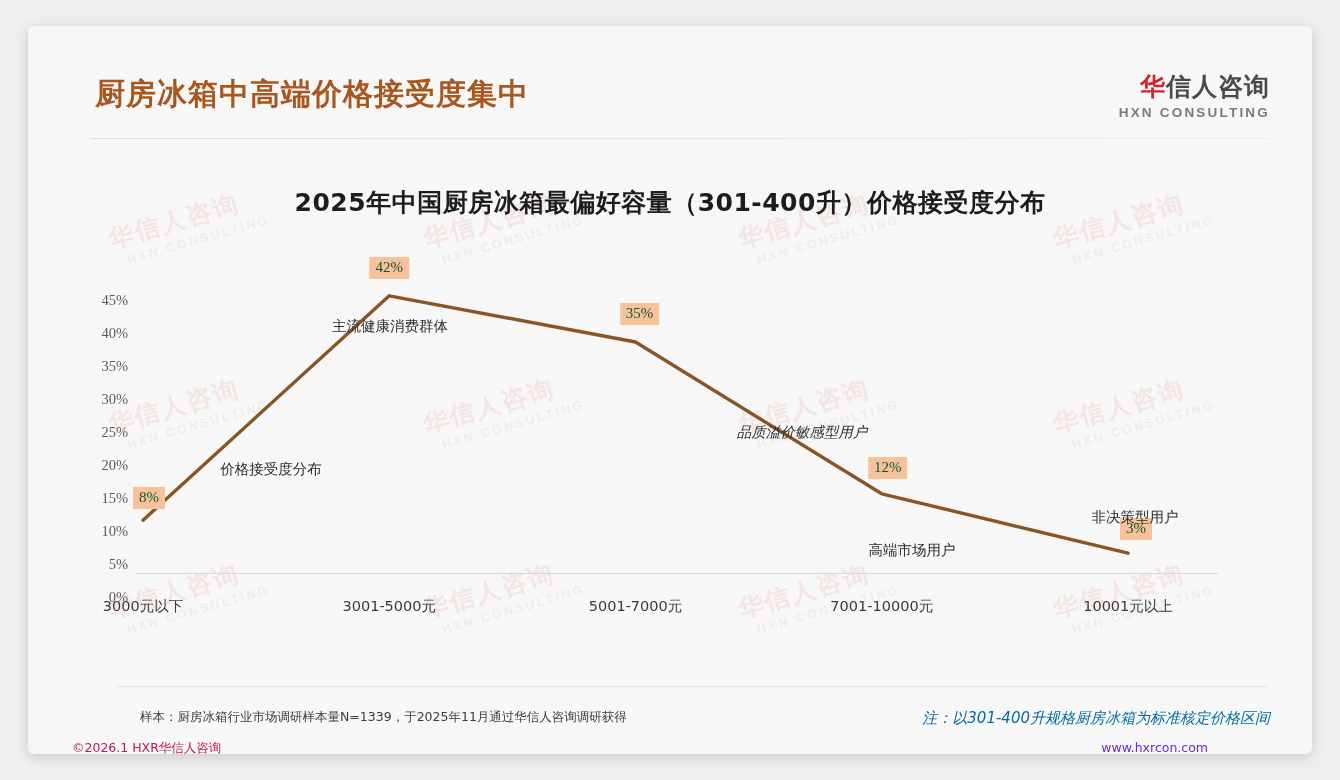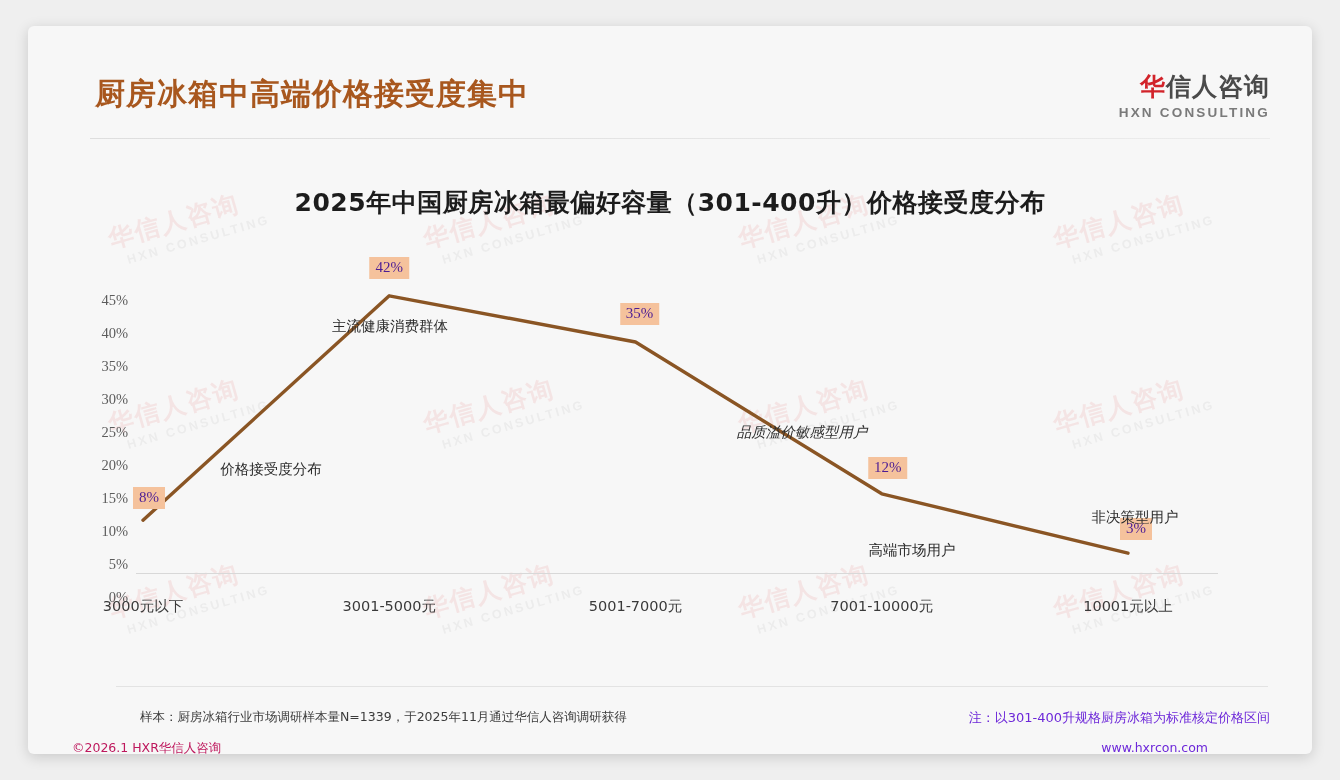--- a/index.html
+++ b/index.html
@@ -159,21 +159,21 @@
     height: 1px;
     background: #d8d8d8;
   }
 
   .svg-line { position: absolute; left: 0; top: 0; z-index: 2; }
 
   .dlabel {
     position: absolute;
     transform: translate(-50%, -50%);
     background: #f5c29c;
-    color: #4c1d95;
+    color: #14532d;
     font-size: 15px;
     padding: 2px 6px 3px 6px;
     white-space: nowrap;
     z-index: 4;
     font-family: "Liberation Serif", "DejaVu Serif", serif;
   }
 
   .anno {
     position: absolute;
     transform: translate(-50%, -50%);
@@ -200,24 +200,25 @@
     top: 683px;
     font-size: 12.5px;
     color: #3c3c3c;
     z-index: 3;
     font-family: "DejaVu Sans", "Liberation Sans", sans-serif;
   }
   .footnote-right {
     position: absolute;
     right: 42px;
     top: 683px;
-    font-size: 13px;
-    color: #6d28d9;
-    z-index: 3;
-    font-family: "DejaVu Sans", "Liberation Sans", sans-serif;
+    font-size: 15px;
+    color: #0369a1;
+    z-index: 3;
+    font-family: "DejaVu Sans", "Liberation Sans", sans-serif;
+    font-style: italic;
   }
   .bottom-bar {
     position: absolute;
     left: 0; right: 0;
     top: 700px;
     height: 28px;
     z-index: 3;
   }
   .copyright {
     position: absolute;

